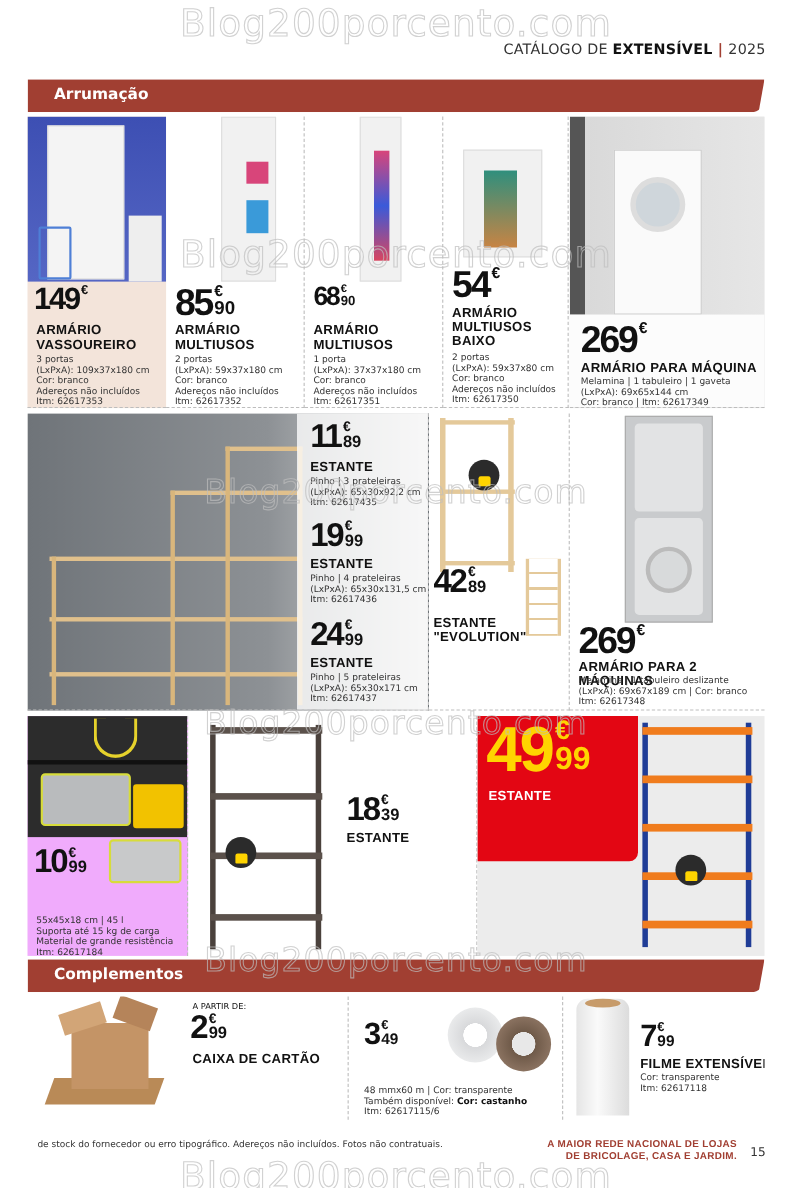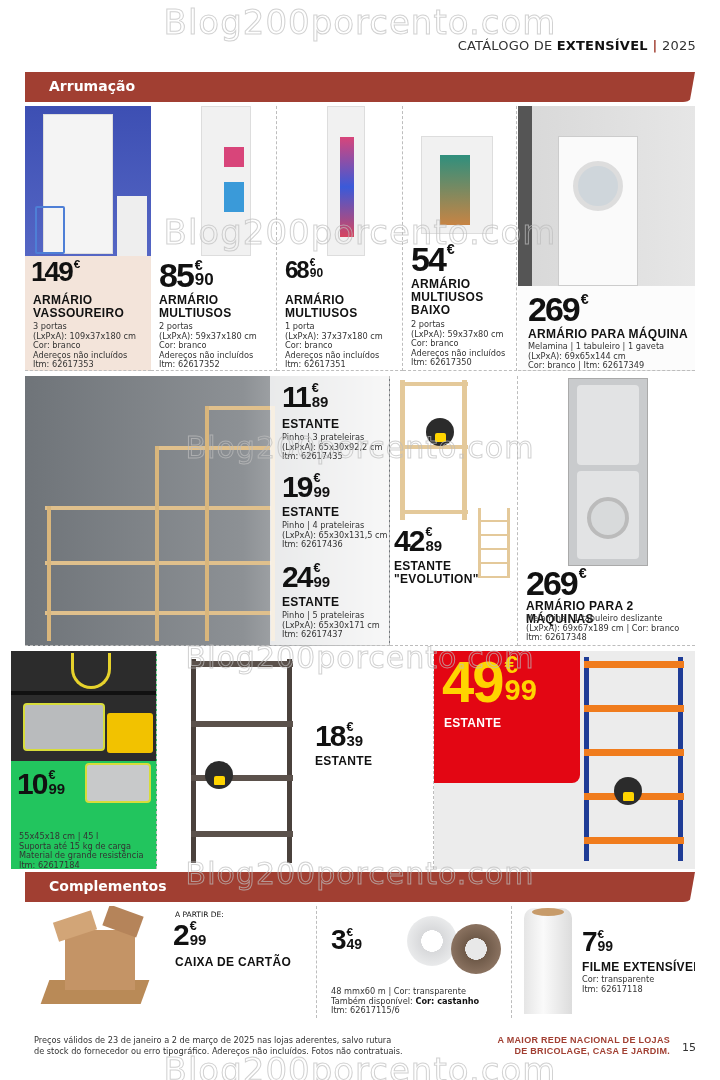--- a/index.html
+++ b/index.html
@@ -215,21 +215,21 @@
     <div style="position:absolute;left:0;top:0;width:5px;height:140px;background:#e4c99a"></div>
     <div style="position:absolute;left:62px;top:0;width:5px;height:140px;background:#e4c99a"></div>
     <div style="position:absolute;left:0;top:2px;width:68px;height:4px;background:#e4c99a"></div>
     <div style="position:absolute;left:0;top:65px;width:68px;height:4px;background:#e4c99a"></div>
     <div style="position:absolute;left:0;top:130px;width:68px;height:4px;background:#e4c99a"></div>
   </div>
   <div class="badge" style="left:36px;top:42px">
       <i></i>
     </div>
   <div class="img" style="left:88px;top:132px;width:32px;height:70px;border-left:3px solid #e4c99a;border-right:3px solid #e4c99a;background:repeating-linear-gradient(#fff 0,#fff 12px,#e4c99a 12px,#e4c99a 14px)"></div>
-  <div class="price" style="position:absolute;left:4px;top:150px;font-size:30px">
+  <div class="price" style="position:absolute;left:4px;top:138px;font-size:30px">
       <span class="int">42</span>
       <span class="sup">
         <span class="cur">€</span>
         <span class="cents">89</span>
       </span>
     </div>
   <div class="pname" style="position:absolute;left:4px;top:184px;width:122px">ESTANTE "EVOLUTION"</div>
 </div>
 
 <div class="cell dash-b" style="left:518px;top:376px;width:177px;height:270px">
@@ -245,21 +245,21 @@
       </span>
     </div>
   <div class="pname" style="position:absolute;left:8px;top:224px;width:172px">ARMÁRIO PARA 2 MÁQUINAS</div>
   <div class="pdesc" style="position:absolute;left:8px;top:238px">
     <div>Melamina | 1 tabuleiro deslizante</div>
       <div>(LxPxA): 69x67x189 cm | Cor: branco</div>
       <div>Itm: 62617348</div>
   </div>
 </div>
 
-<div class="cell dash-r" style="left:11px;top:651px;width:146px;height:218px;background:#22c55e">
+<div class="cell dash-r" style="left:25px;top:651px;width:146px;height:218px;background:#f0abfc">
   <div class="img" style="left:0;top:0;width:146px;height:110px;background:#2c2c2c">
     <div style="position:absolute;left:0;top:40px;width:146px;height:4px;background:#111"></div>
     <div style="position:absolute;left:12px;top:52px;width:82px;height:48px;background:#b9bbbd;border:2px solid #d7dc3a;border-radius:4px"></div>
     <div style="position:absolute;left:96px;top:62px;width:46px;height:40px;background:#f2c200;border-radius:3px"></div>
     <div style="position:absolute;left:60px;top:2px;width:40px;height:36px;border:3px solid #e6d22c;border-top:none;border-radius:0 0 20px 20px"></div>
   </div>
   <div class="img" style="left:74px;top:112px;width:66px;height:40px;background:#c8c9ca;border:2px solid #d7dc3a;border-radius:4px"></div>
   <div class="price" style="position:absolute;left:6px;top:118px;font-size:30px">
       <span class="int">10</span>
       <span class="sup">
@@ -374,20 +374,19 @@
       </span>
     </div>
   <div class="pname" style="position:absolute;left:70px;top:55px;width:120px">FILME EXTENSÍVEL</div>
   <div class="pdesc" style="position:absolute;left:70px;top:69px">
     <div>Cor: transparente</div>
       <div>Itm: 62617118</div>
   </div>
 </div>
 
 <div class="footer-legal">
-  <div>Preços válidos de 23 de janeiro a 2 de março de 2025 nas lojas aderentes, salvo rutura</div>
   <div>de stock do fornecedor ou erro tipográfico. Adereços não incluídos. Fotos não contratuais.</div>
 </div>
 <div class="footer-brand">
   <div>A MAIOR REDE NACIONAL DE LOJAS</div>
   <div>DE BRICOLAGE, CASA E JARDIM.</div>
 </div>
 <div class="pageno">15</div>
 
 </body></html>

